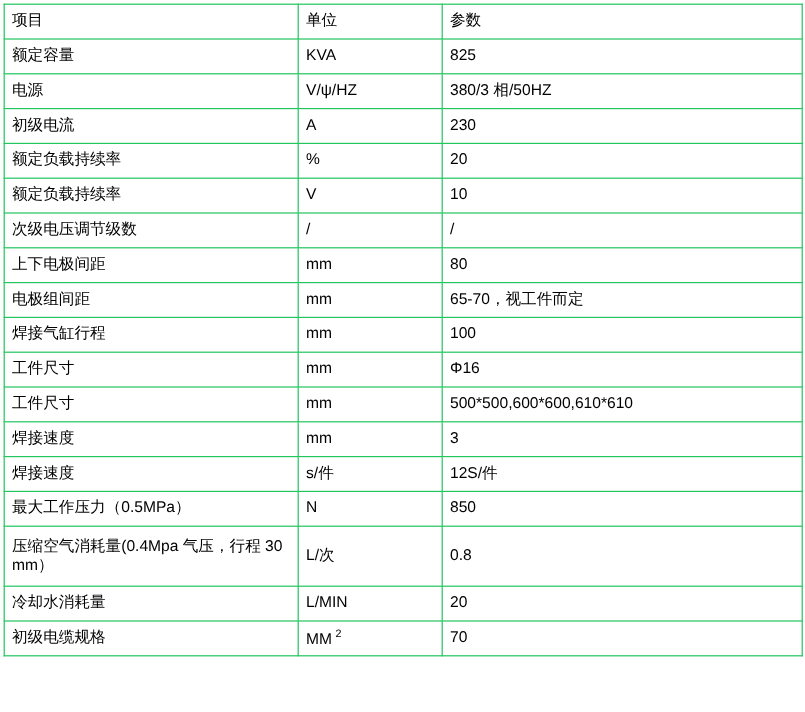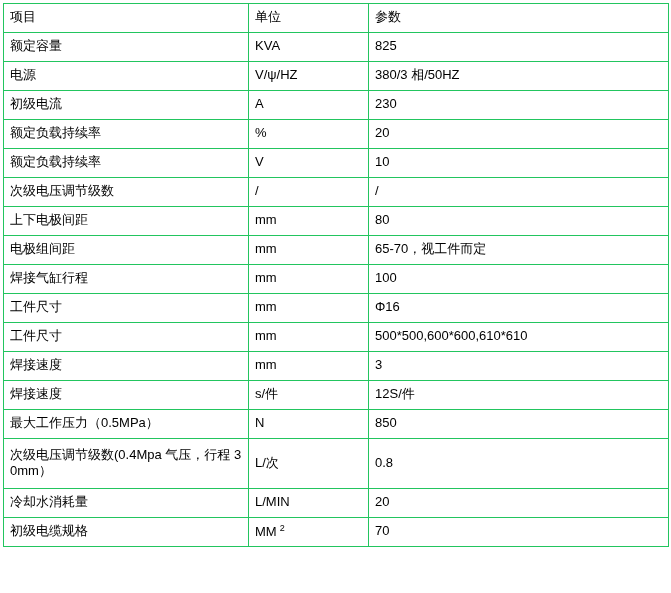--- a/index.html
+++ b/index.html
@@ -120,21 +120,21 @@
         <td>焊接速度</td>
         <td>s/件</td>
         <td>12S/件</td>
       </tr>
       <tr>
         <td>最大工作压力（0.5MPa）</td>
         <td>N</td>
         <td>850</td>
       </tr>
       <tr class="tall">
-        <td>次级电压调节级数(0.4Mpa 气压，行程 30mm）</td>
+        <td>压缩空气消耗量(0.4Mpa 气压，行程 30mm）</td>
         <td>L/次</td>
         <td>0.8</td>
       </tr>
       <tr>
         <td>冷却水消耗量</td>
         <td>L/MIN</td>
         <td>20</td>
       </tr>
       <tr>
         <td>初级电缆规格</td>

